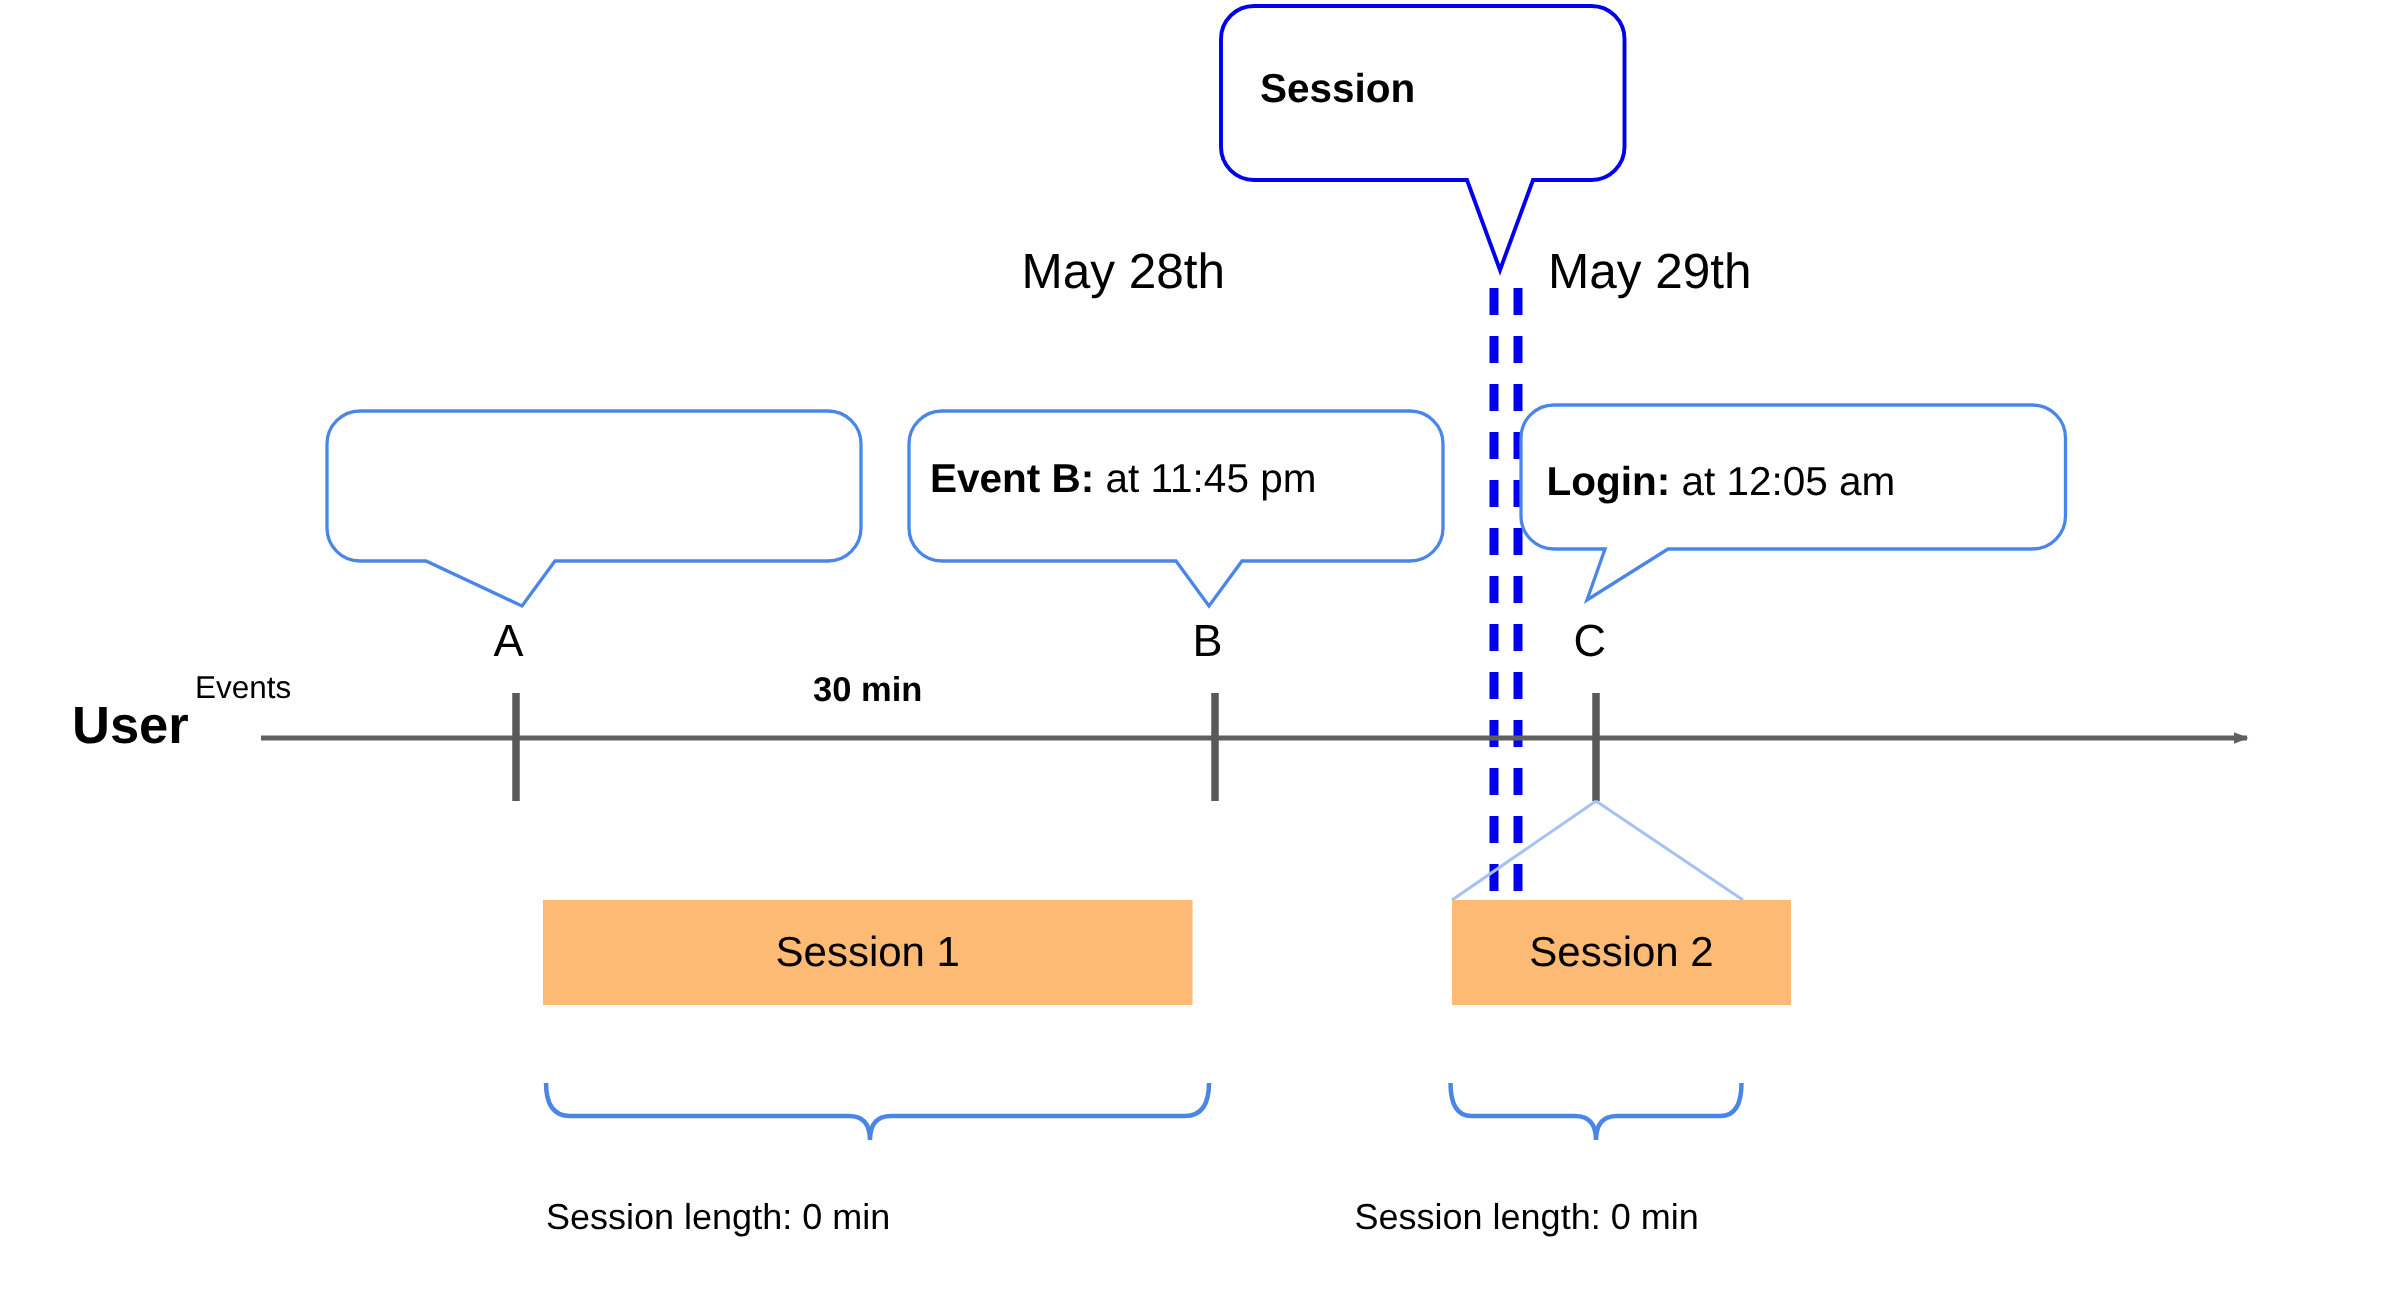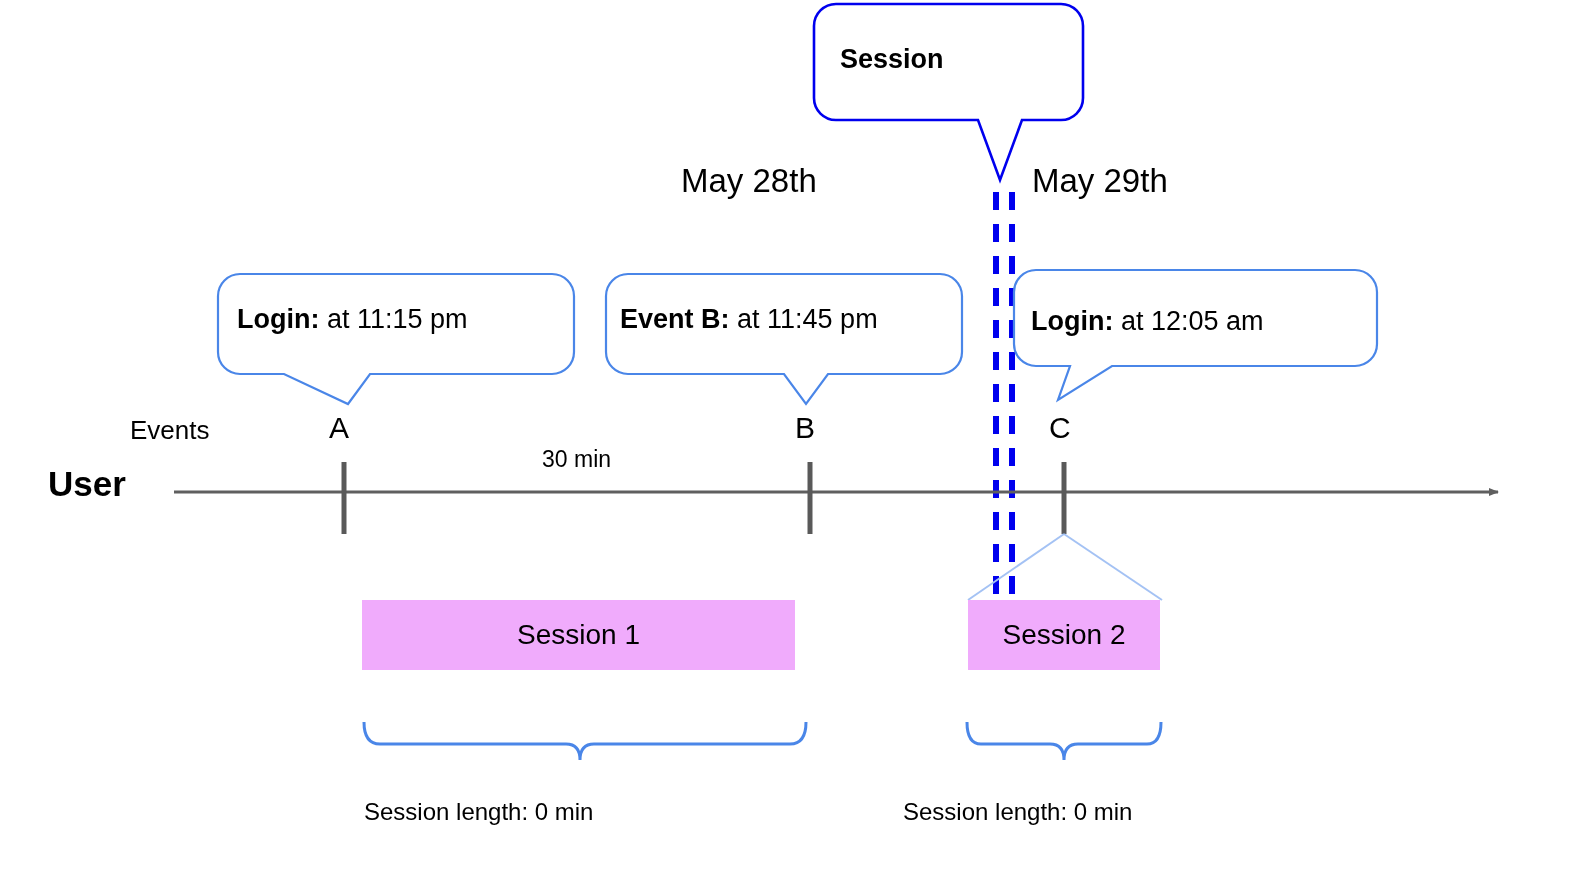--- a/index.html
+++ b/index.html
@@ -14,26 +14,26 @@
   .callout-text b{font-weight:bold;}
 
   
   .midnight-text{font-size:27px;font-weight:bold;}
 
   
   .date-label{font-size:33px;}
 
   
   .user-label{font-size:35px;}
-  .events-label{font-size:26px;}
+  .events-label{font-size:21px;margin-top:32px;}
   .tick-label{font-size:30px;}
-  .dur-label{font-size:23px;}
+  .dur-label{font-size:23px;font-weight:bold;}
 
   
-  .session-box{position:absolute;background:#f0abfc;display:flex;
+  .session-box{position:absolute;background:#fdba74;display:flex;
                align-items:center;justify-content:center;
                font-size:28px;color:#000;}
   .session-len{font-size:24px;}
 </style>
 </head>
 <body>
 
 <div id="stage">
 
   <svg class="layer" viewBox="0 0 1596 870">
@@ -96,23 +96,20 @@
       <path d="M967,722 q0,22 14,22 H1050 q14,0 14,16 q0,-16 14,-16 H1147 q14,0 14,-22" fill="none" stroke="#4a86e8" stroke-width="3"></path>
     </g>
 
   </svg>
 
   <div class="txt midnight-text" style="left:840px;top:44px;">Session</div>
 
   <div class="txt date-label" style="left:681px;top:162px;">May 28th</div>
   <div class="txt date-label" style="left:1032px;top:162px;">May 29th</div>
 
-  <div class="txt callout-text" style="left:237px;top:306px;">
-    <b>Login:</b><span> at 11:15 pm</span>
-  </div>
 
   <div class="txt callout-text" style="left:620px;top:306px;">
     <b>Event B:</b><span> at 11:45 pm</span>
   </div>
 
   <div class="txt callout-text" style="left:1031px;top:308px;">
     <b>Login:</b><span> at 12:05 am</span>
   </div>
 
   <div class="txt events-label" style="left:130px;top:415px;">Events</div>
@@ -122,20 +119,20 @@
   <div class="txt tick-label" style="left:1049px;top:411px;">C</div>
 
   <div class="txt dur-label" style="left:542px;top:446px;">30 min</div>
 
   <div class="txt user-label" style="left:48px;top:464px;font-weight:bold;">User</div>
 
   <div class="session-box" style="left:362px;top:600px;width:433px;height:70px;">
     <span>Session 1</span>
   </div>
 
-  <div class="session-box" style="left:968px;top:600px;width:192px;height:70px;text-align:right;">
+  <div class="session-box" style="left:968px;top:600px;width:226px;height:70px;text-align:right;">
     <span>Session 2</span>
   </div>
 
   <div class="txt session-len" style="left:364px;top:798px;">Session length: 0 min</div>
   <div class="txt session-len" style="left:903px;top:798px;">Session length: 0 min</div>
 
 </div>
 
 </body></html>

